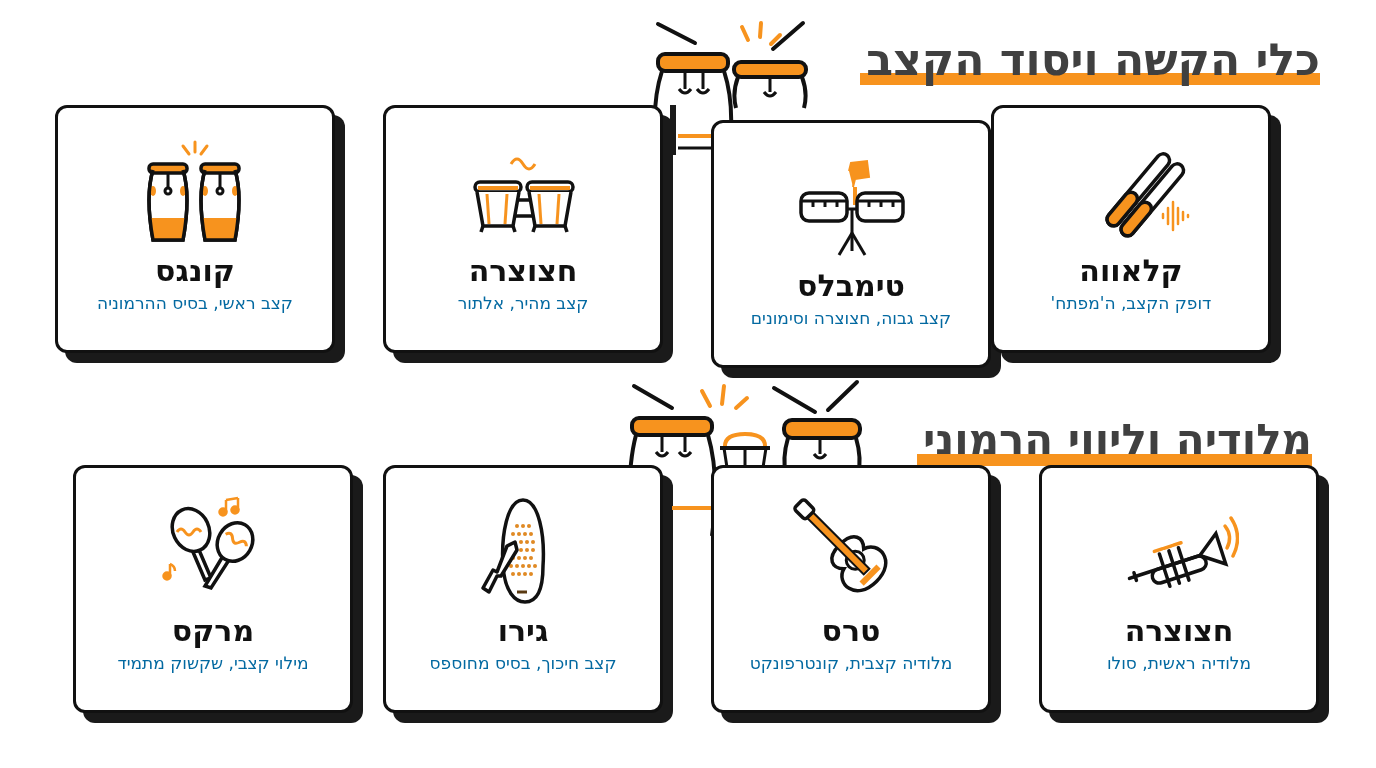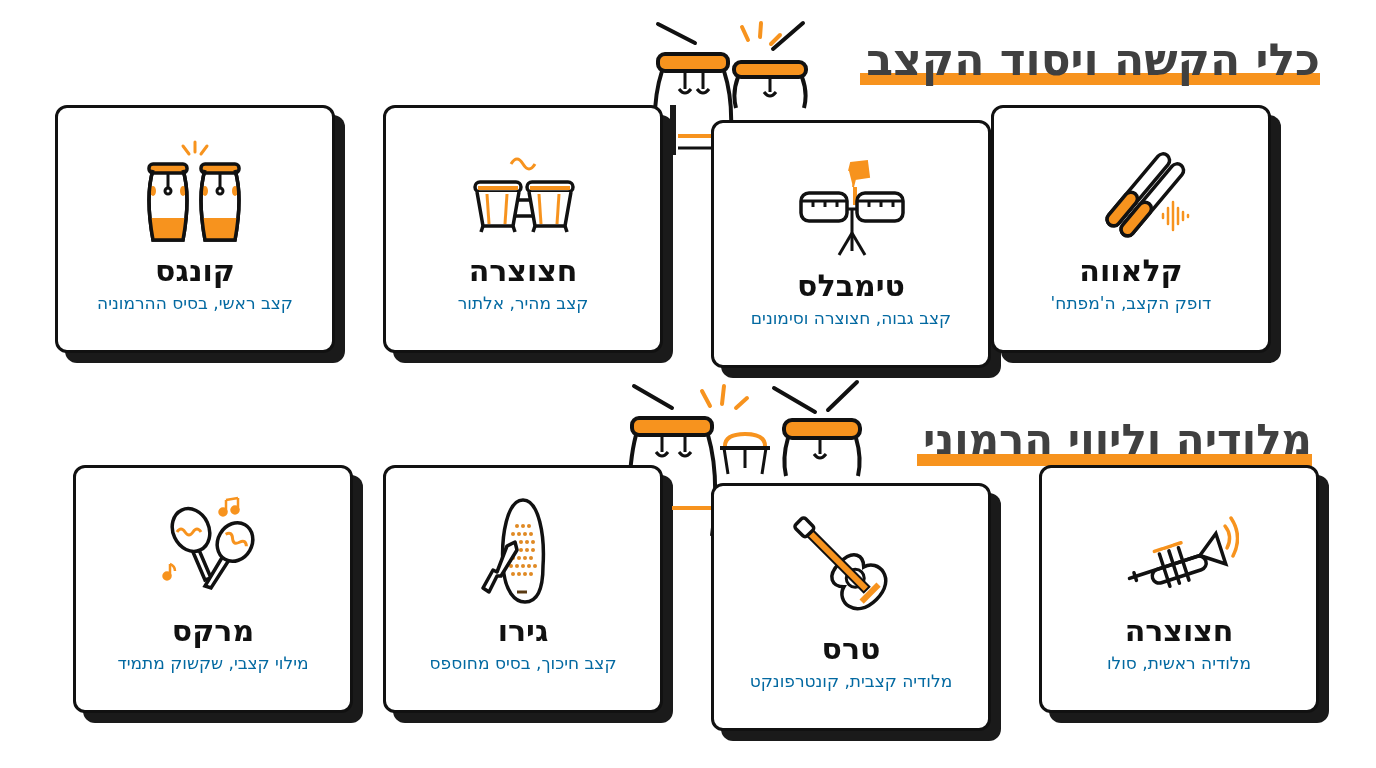--- a/index.html
+++ b/index.html
@@ -254,21 +254,21 @@
       <g stroke="#f7931e" stroke-width="3.5" fill="none" stroke-linecap="round">
         <path d="M106 30 Q114 40 108 52"></path>
           <path d="M112 22 Q124 40 114 60"></path>
       </g>
     </svg>
     <div class="name">חצוצרה</div>
     <div class="desc">מלודיה ראשית, סולו</div>
   </div>
 </div>
 
-<div class="card-wrap" style="left:711px;top:483px">
+<div class="card-wrap" style="left:711px;top:465px">
   <div class="card-shadow"></div>
   <div class="card">
     <svg class="icon" viewBox="0 0 120 110">
       <g transform="rotate(-45 60 60)">
         <path d="M60 58 C40 58 38 70 46 78 C30 82 30 110 60 110 C90 110 90 82 74 78 C82 70 80 58 60 58 Z" transform="translate(0,-14)" fill="#fff" stroke="#111" stroke-width="3.5"></path>
         <circle cx="60" cy="66" r="9" fill="none" stroke="#111" stroke-width="3"></circle>
         <rect x="56" y="0" width="8" height="82" fill="#f7931e" stroke="#111" stroke-width="2"></rect>
         <rect x="53" y="-14" width="14" height="16" rx="3" fill="#fff" stroke="#111" stroke-width="3.5"></rect>
         <rect x="48" y="84" width="24" height="6" fill="#f7931e"></rect>
       </g>

